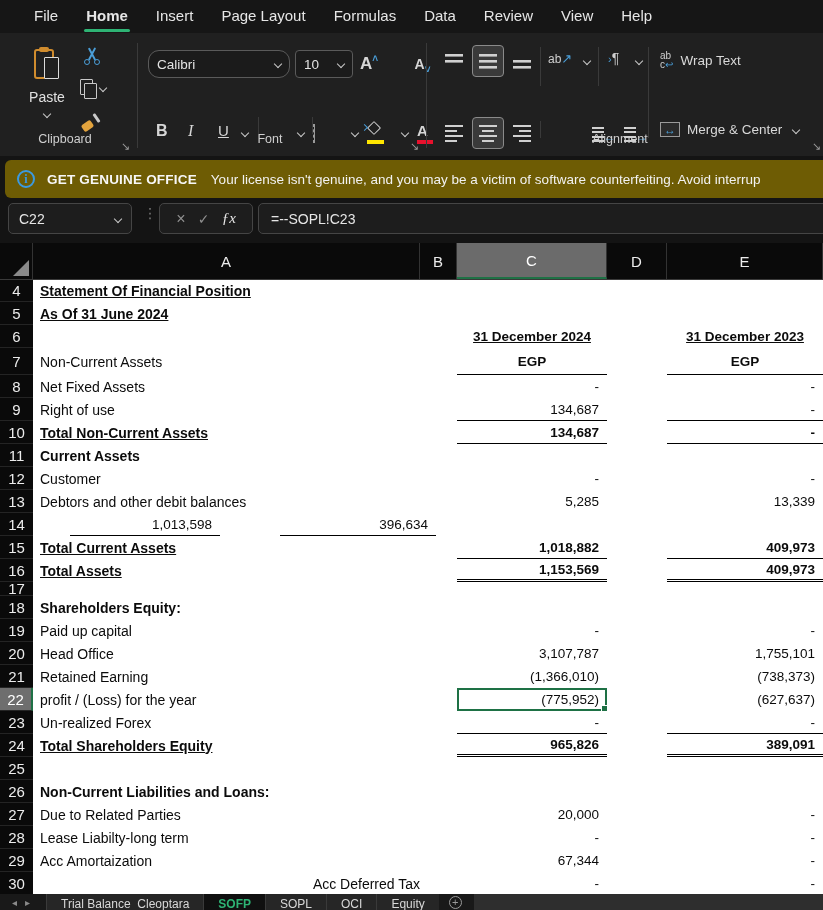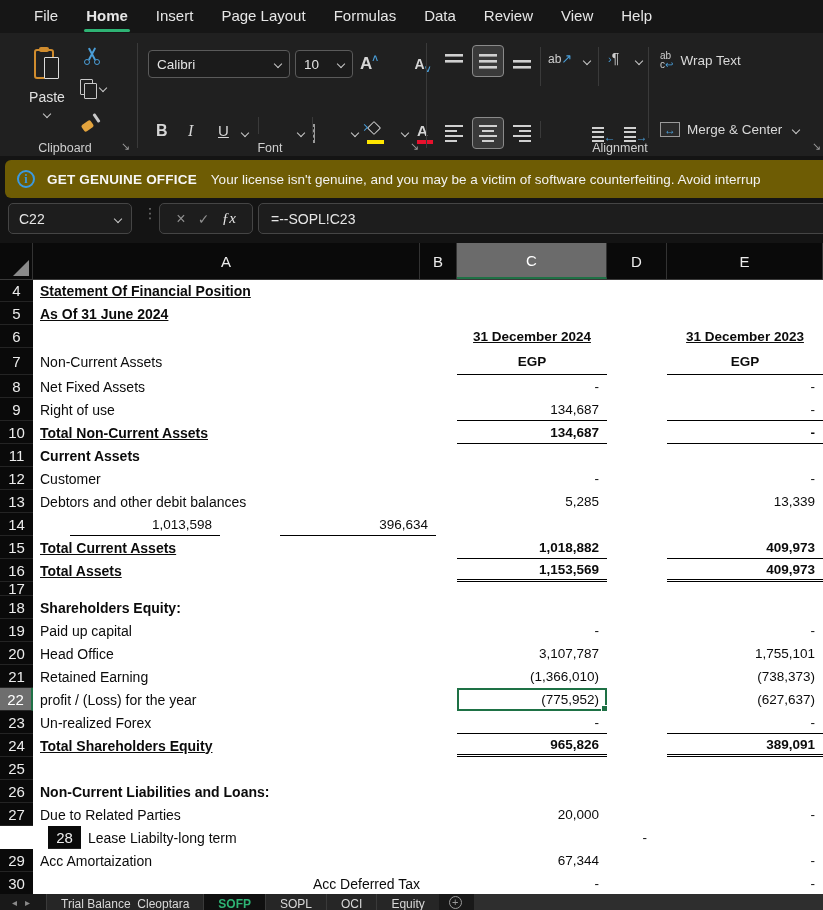--- a/index.html
+++ b/index.html
@@ -12,21 +12,21 @@
   #menubar { position:absolute; left:0; top:0; width:823px; height:33px; background:#161616;
     display:flex; align-items:center; padding-left:20px; gap:0; }
   .menu-item { color:#e6e6e6; font-size:15px; padding:6px 14px 8px 14px; position:relative; cursor:default; }
   .menu-item.active { font-weight:bold; }
   .menu-item.active::after { content:""; position:absolute; left:12px; right:12px; bottom:0;
     height:3px; background:#2eb374; border-radius:2px; }
 
   
   #ribbon { position:absolute; left:0; top:33px; width:823px; height:123px; background:#202020; }
   .grp-divider { position:absolute; top:10px; bottom:8px; width:1px; background:#3a3a3a; }
-  .grp-label { position:absolute; bottom:1px; font-size:12.5px; color:#cfcfcf; text-align:center; }
+  .grp-label { position:absolute; bottom:10px; font-size:12.5px; color:#cfcfcf; text-align:center; }
   .launcher { position:absolute; bottom:3px; color:#9a9a9a; font-size:11px; }
   .chv { display:inline-block; width:6px; height:6px; border-right:1.4px solid #c9c9c9;
     border-bottom:1.4px solid #c9c9c9; transform:rotate(45deg); margin-left:4px; vertical-align:middle; }
   .ribbon-txt { color:#d9d9d9; font-size:13.5px; }
 
   
   #paste-btn { position:absolute; left:18px; top:10px; width:58px; height:96px; display:flex;
     flex-direction:column; align-items:center; }
   .clipboard-ico { position:relative; width:26px; height:34px; margin-top:4px; }
   .clipboard-ico .board { position:absolute; left:0; top:2px; width:20px; height:30px;
@@ -206,21 +206,21 @@
     <div class="abs" style="left:80px; top:80px;">
       <span class="painter-ico" style="display:inline-block">
         <span class="head"></span><span class="handle"></span>
       </span>
     </div>
     <span class="grp-label" style="left:20px; width:90px;">Clipboard</span>
     <span class="launcher" style="left:121px;">↘</span>
     <div class="grp-divider" style="left:137px;"></div>
 
     
-    <div class="combo" style="left:148px; top:17px; width:142px;">
+    <div class="combo" style="left:148px; top:17px; width:142px;border-radius:11px;">
       <span>Calibri</span>
       <span class="chv"></span>
     </div>
     <div class="combo" style="left:295px; top:17px; width:58px;">
       <span>10</span>
       <span class="chv"></span>
     </div>
     <span class="abs grow-a" style="left:360px; top:20px;">A<sup>˄</sup></span>
     <span class="abs grow-a" style="left:392px; top:20px; font-size:14px;">A<sup style="vertical-align:sub;">˅</sup></span>
     <span class="abs btn-b" style="left:156px; top:89px;">B</span>
@@ -616,21 +616,21 @@
           </div>
           <div class="cell " style="width: 37px; flex: 0 0 37px;"></div>
           <div class="cell cC" style="width: 150px; flex: 0 0 150px;">
             <span>20,000</span>
           </div>
           <div class="cell " style="width: 60px; flex: 0 0 60px;"></div>
           <div class="cell cE" style="width: 156px; flex: 0 0 156px;">
             <span>-</span>
           </div>
         </div>
-        <div class="grow" style="height: 23px; padding-left: 48px;">
+        <div class="grow" style="height: 23px;">
           <div class="rowhead">28</div>
           <div class="cell cA" style="width: 387px; flex: 0 0 387px;">
             <span>Lease Liabilty-long term</span>
           </div>
           <div class="cell " style="width: 37px; flex: 0 0 37px;"></div>
           <div class="cell cC" style="width: 150px; flex: 0 0 150px;">
             <span>-</span>
           </div>
           <div class="cell " style="width: 60px; flex: 0 0 60px;"></div>
           <div class="cell cE" style="width: 156px; flex: 0 0 156px;">

